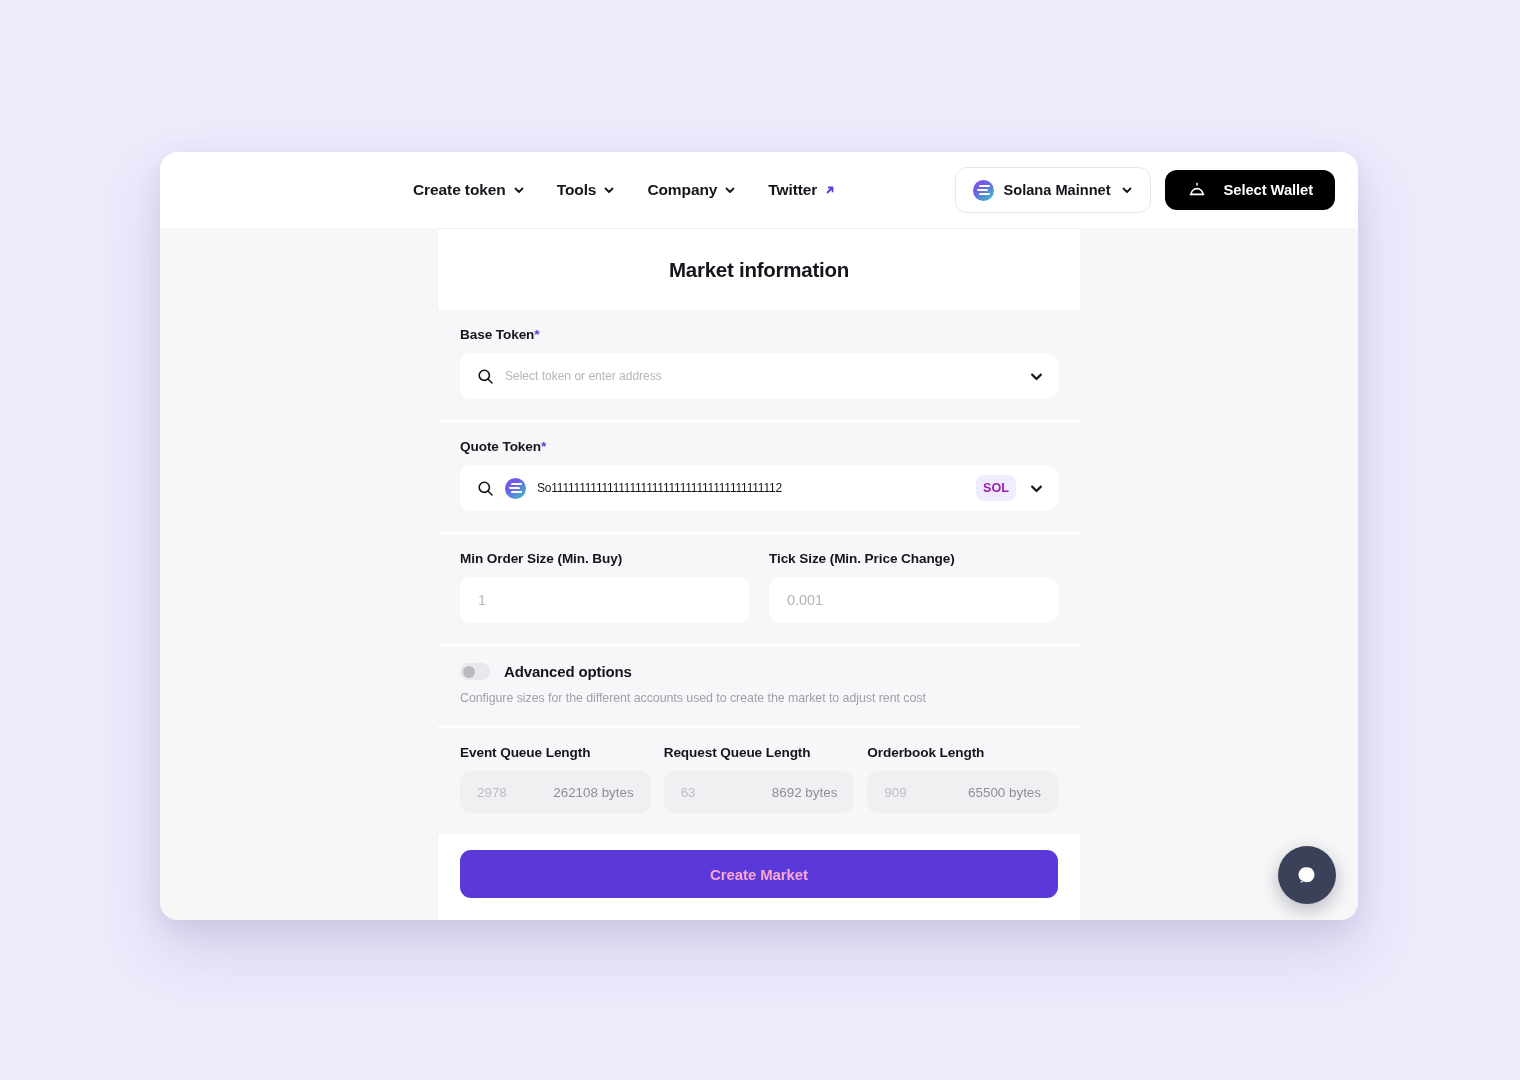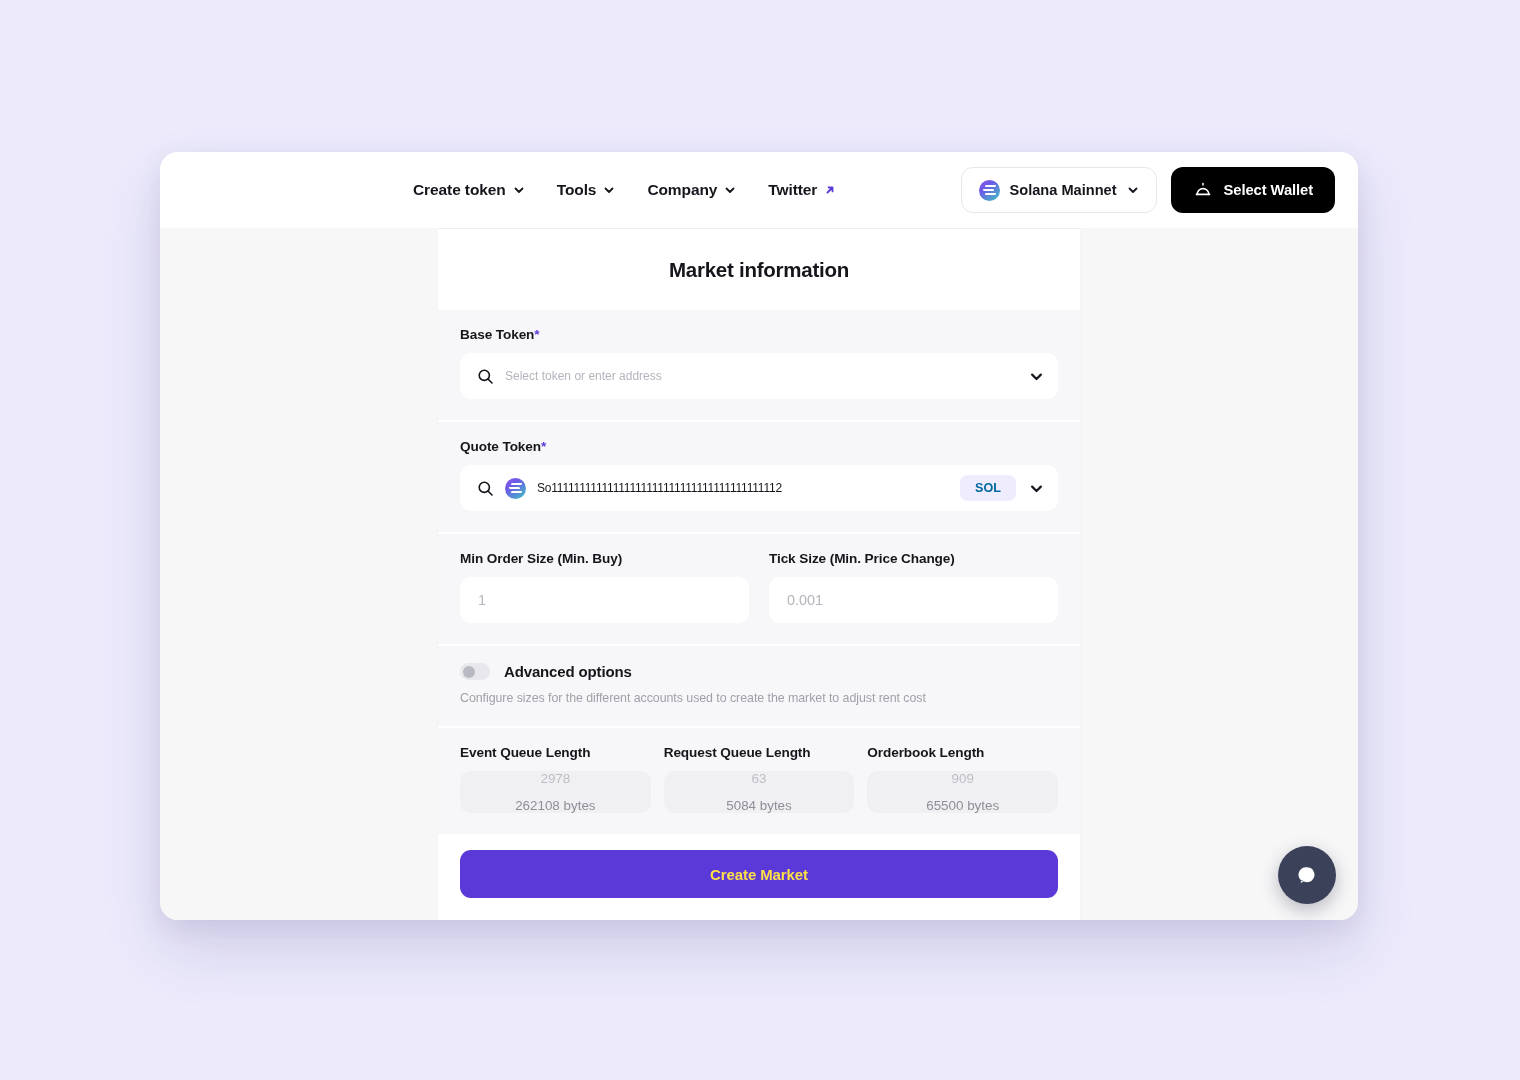--- a/index.html
+++ b/index.html
@@ -136,22 +136,22 @@
     border-radius: 2px;
     background: #ffffff;
   }
   .sol-coin i.b1 { transform: skewX(-22deg) translateX(1px); }
   .sol-coin i.b2 { transform: skewX(22deg) translateX(-1px); }
   .sol-coin i.b3 { transform: skewX(-22deg) translateX(1px); }
 
   .wallet-btn {
     display: flex;
     align-items: center;
-    gap: 11px;
-    height: 46px;
+    gap: 17px;
+    height: 40px;
     padding: 0 22px;
     border-radius: 12px;
     background: #000000;
     cursor: pointer;
   }
   .wallet-label {
     font-size: 14.8px;
     font-weight: 700;
     color: #ffffff;
     white-space: nowrap;
@@ -220,24 +220,24 @@
     color: #15161c;
     white-space: nowrap;
     overflow: hidden;
     letter-spacing: -0.2px;
   }
   .input-text.ph { color: #b4b4bd; letter-spacing: 0; }
 
   .sol-badge {
     font-size: 12.6px;
     font-weight: 700;
-    color: #0369a1;
+    color: #a21caf;
     background: #efecfd;
     border-radius: 8px;
-    padding: 6px 15px;
+    padding: 6px 7px;
     flex: none;
   }
 
   .chev-down-big { flex: none; display: block; margin-left: 2px; }
 
   
   .pair-row { display: flex; gap: 20px; }
   .pair-col { flex: 1; }
 
   .plain-input {
@@ -298,38 +298,37 @@
     letter-spacing: -0.1px;
   }
   .queue-box {
     height: 42px;
     background: #f0f0f3;
     border-radius: 11px;
     display: flex;
     align-items: center;
     justify-content: space-between;
     padding: 0 17px;
-    flex-direction: column;
   }
   .queue-num { font-size: 13.4px; color: #bdbdc6; }
   .queue-bytes { font-size: 13.4px; color: #8e8e99; }
 
   
   .card-footer { padding: 14px 22px 24px; background: #ffffff; }
 
   .create-btn {
     height: 48px;
     border-radius: 11px;
     background: #5b38d8;
     display: flex;
     align-items: center;
     justify-content: center;
     font-size: 15px;
     font-weight: 700;
-    color: #fde047;
+    color: #f9a8d4;
     cursor: pointer;
     letter-spacing: -0.1px;
   }
 
   
   .chat-fab {
     position: absolute;
     right: 22px;
     bottom: 16px;
     width: 58px;
@@ -475,21 +474,21 @@
             <div class="queue-label">Event Queue Length</div>
             <div class="queue-box">
               <span class="queue-num">2978</span>
               <span class="queue-bytes">262108 bytes</span>
             </div>
           </div>
           <div class="queue-col">
             <div class="queue-label">Request Queue Length</div>
             <div class="queue-box">
               <span class="queue-num">63</span>
-              <span class="queue-bytes">5084 bytes</span>
+              <span class="queue-bytes">8692 bytes</span>
             </div>
           </div>
           <div class="queue-col">
             <div class="queue-label">Orderbook Length</div>
             <div class="queue-box">
               <span class="queue-num">909</span>
               <span class="queue-bytes">65500 bytes</span>
             </div>
           </div>
         </div>

